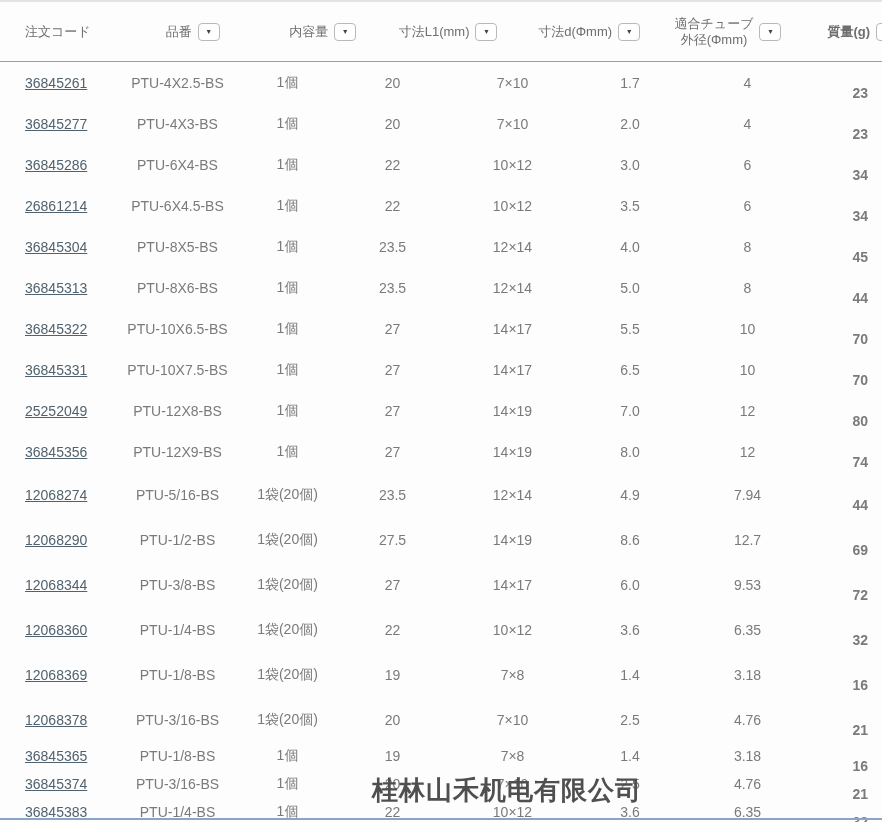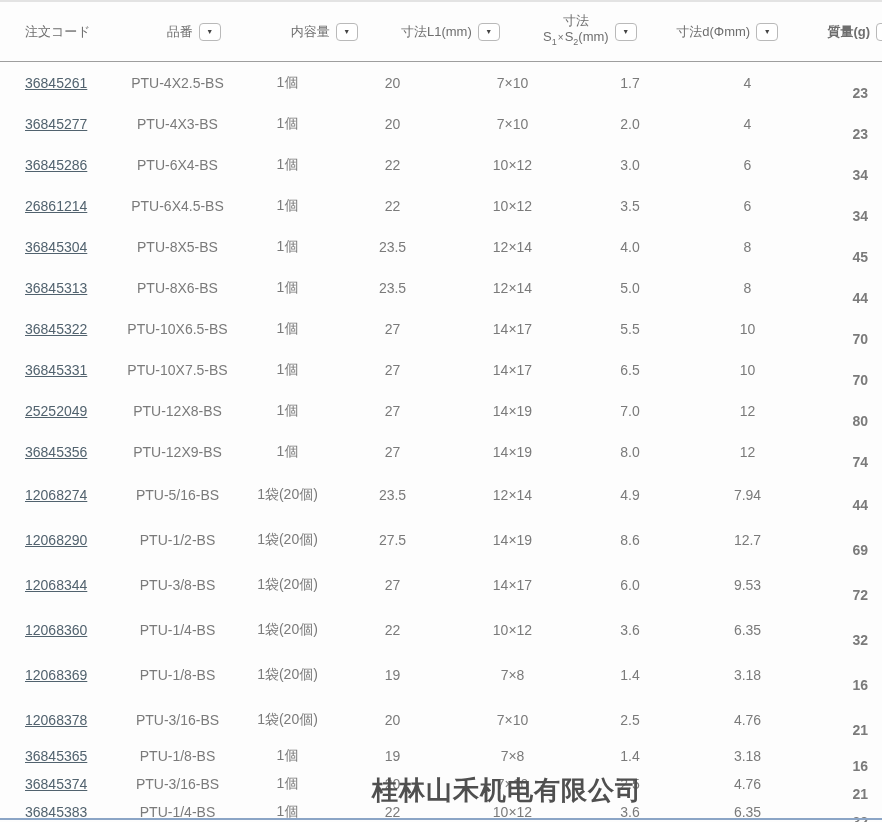--- a/index.html
+++ b/index.html
@@ -78,31 +78,31 @@
       <button class="sortbtn">
           <span class="tri">▼</span>
         </button>
     </div>
     <div class="hcell c4">
       <span class="hlabel">寸法L1(mm)</span>
       <button class="sortbtn">
           <span class="tri">▼</span>
         </button>
     </div>
-    <div class="hcell c5">
-      <span class="hlabel">
-        <span>寸法</span><br>
-        <span><span>S</span><sub>1</sub><span class="times">×</span><span>S</span><sub>2</sub><span>(mm)</span></span>
-      </span>
-      <button class="sortbtn">
-          <span class="tri">▼</span>
-        </button>
-    </div>
     <div class="hcell c6">
       <span class="hlabel">寸法d(Φmm)</span>
+      <button class="sortbtn">
+          <span class="tri">▼</span>
+        </button>
+    </div>
+    <div class="hcell c7">
+      <span class="hlabel">
+        <span>適合チューブ</span><br>
+        <span>外径(Φmm)</span>
+      </span>
       <button class="sortbtn">
           <span class="tri">▼</span>
         </button>
     </div>
     <div class="hcell c8">
       <span class="hlabel">質量(g)</span>
       <button class="sortbtn"></button>
     </div>
   </div>
 

